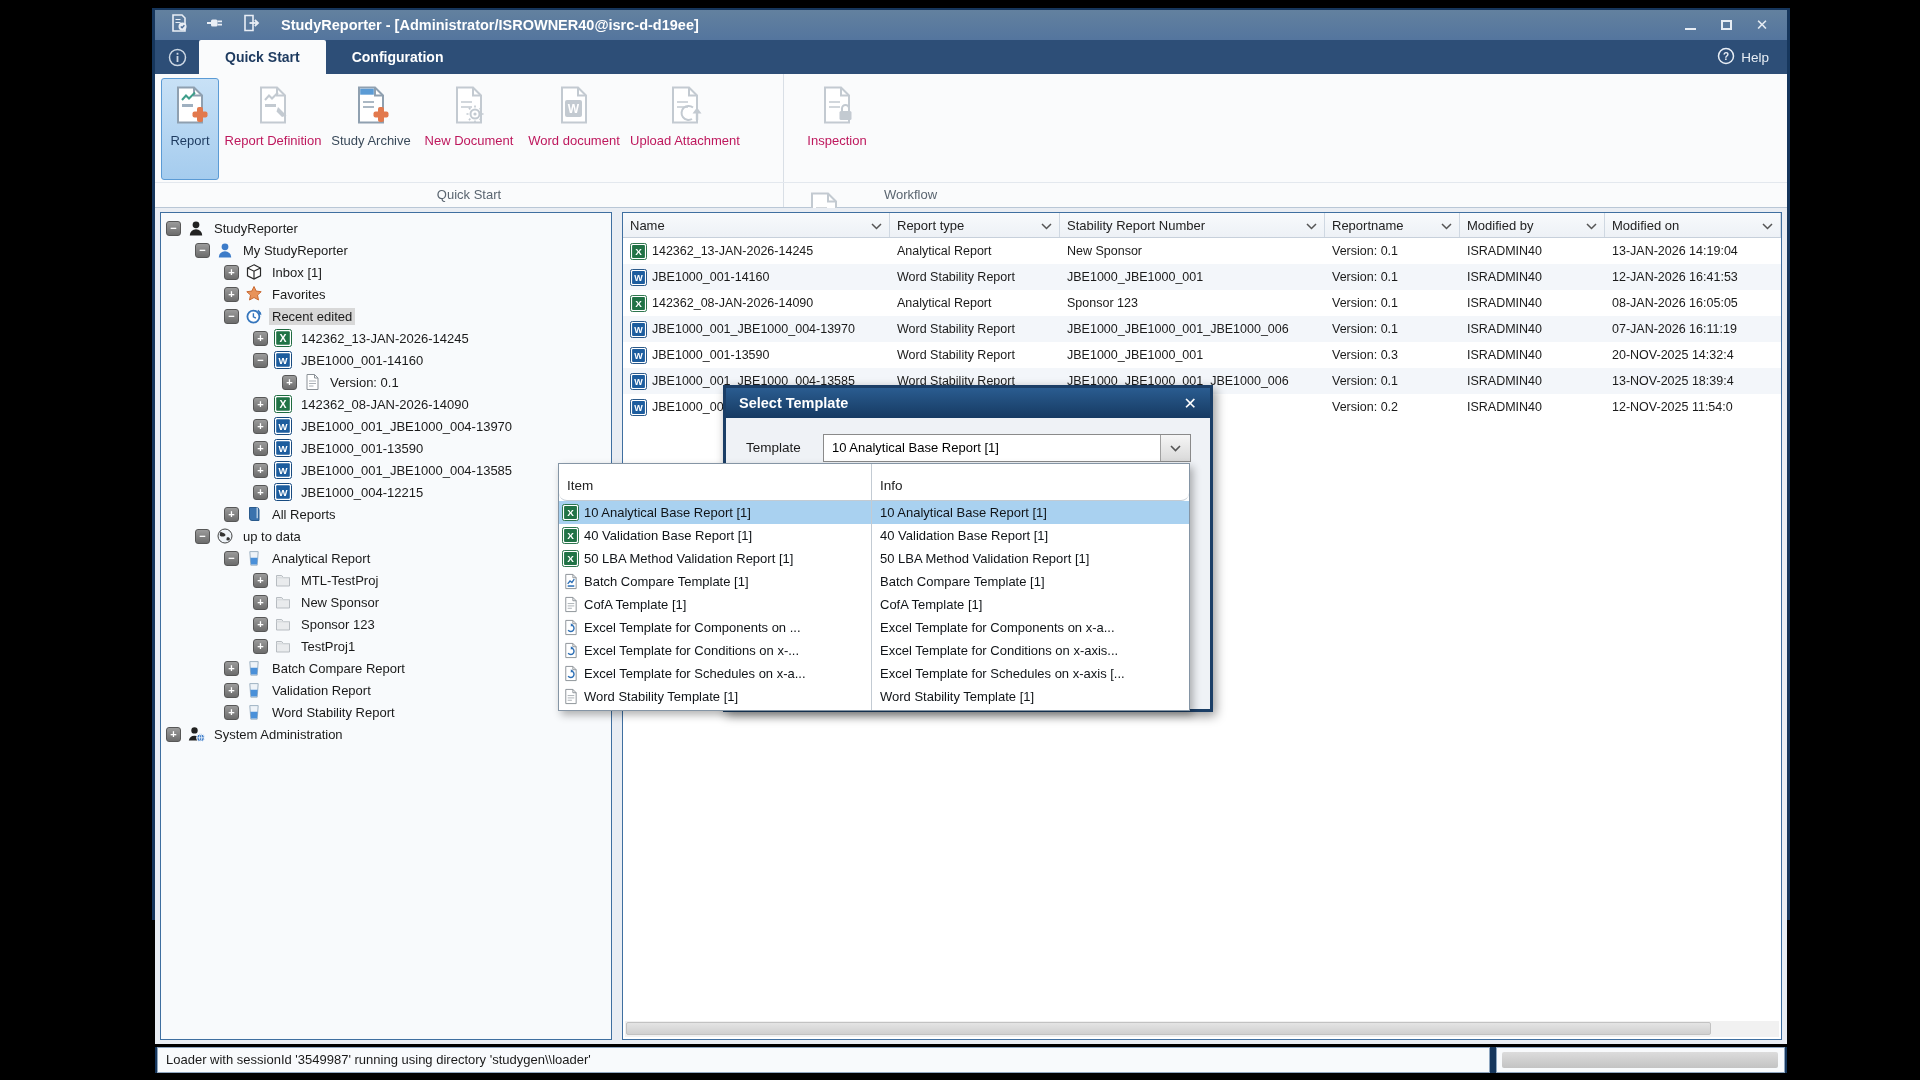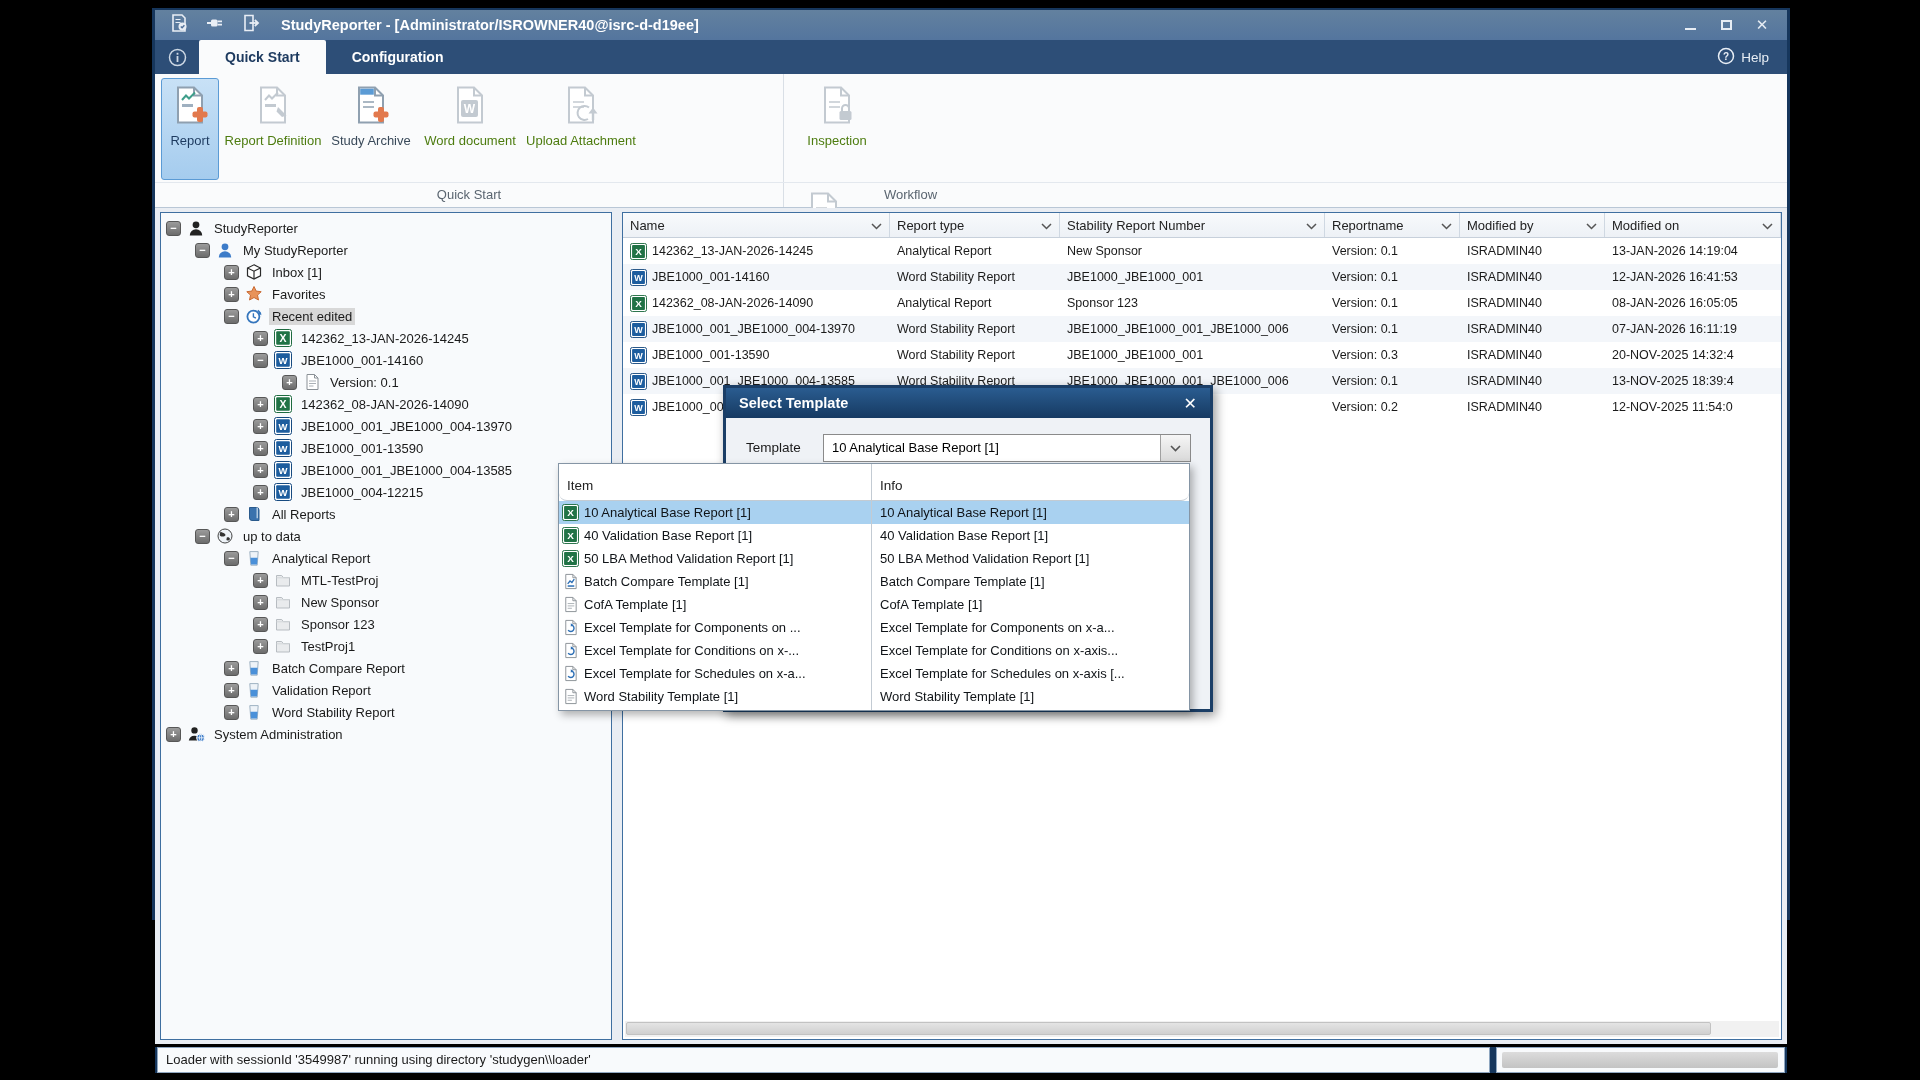--- a/index.html
+++ b/index.html
@@ -31,21 +31,21 @@
 
   
   .ribbon { position:absolute; left:3px; top:66px; width:1632px; height:134px;
             background:#fafbfc; border-bottom:1px solid #b9c7d6; }
   .rgroup-buttons { position:absolute; top:4px; display:flex; gap:4px; }
   .rg1 { left:6px; } .rg2 { left:636px;flex-direction:column; }
   .rsep { position:absolute; left:628px; top:0; width:1px; height:133px; background:#d9dfe6; }
   .rbtn { height:102px; display:flex; flex-direction:column; align-items:center;
           padding-top:5px; border-radius:3px; border:1px solid transparent; }
   .rbtn .lbl { font-size:13px; line-height:16px; text-align:center; margin-top:3px; }
-  .rbtn.disabled .lbl { color:#4d7c0f; }
+  .rbtn.disabled .lbl { color:#be185d; }
   .rbtn.enabled .lbl { color:#3a4a5a; }
   .rbtn.active { background:linear-gradient(#c8e1f6,#a5ccee); border:1px solid #5b9bd5; }
   .rbtn.active .lbl { color:#1d3a5f; }
   .rlabels { position:absolute; left:0; bottom:0; width:100%; height:25px;
              border-top:1px solid #e3e8ee; display:flex; }
   .rlabel { font-size:13px; color:#5a6570; text-align:center; line-height:24px; }
 
   
   .main { position:absolute; left:3px; top:200px; width:1632px; height:836px; background:#e9edf3; }
   .treepanel { position:absolute; left:5px; top:4px; width:452px; height:828px;
@@ -194,20 +194,32 @@
               <path d="M9 3.5 h16 l8 8 v27 h-24 z" fill="#fff" stroke="#8fa0b0" stroke-width="2"></path>
               <path d="M25 3.5 v8 h8" fill="none" stroke="#8fa0b0" stroke-width="2"></path>
               <path d="M10.2 4.7 h13.6 v6 h-13.6 z" fill="#5b9bd5"></path>
               <line x1="13" y1="18" x2="24" y2="18" stroke="#8fa0b0" stroke-width="1.5"></line>
               <line x1="13" y1="23" x2="24" y2="23" stroke="#8fa0b0" stroke-width="1.5"></line>
               <rect x="23.5" y="27.5" width="15" height="6" rx="2" fill="#e2794d"></rect>
               <rect x="28" y="23" width="6" height="15" rx="2" fill="#e2794d"></rect>
             </svg></span>
           <span class="lbl">Study Archive</span>
         </div>
+        <div class="rbtn disabled" style="width: 100px;">
+          <span><svg width="42" height="42" viewBox="0 0 42 42">
+              <path d="M9 3.5 h16 l8 8 v27 h-24 z" fill="#fff" stroke="#c3cad1" stroke-width="2"></path>
+              <path d="M25 3.5 v8 h8" fill="none" stroke="#c3cad1" stroke-width="2"></path>
+              <line x1="13" y1="18" x2="24" y2="18" stroke="#c3cad1" stroke-width="1.5"></line>
+              <line x1="13" y1="23" x2="24" y2="23" stroke="#c3cad1" stroke-width="1.5"></line>
+              <circle cx="27" cy="30" r="4.5" fill="none" stroke="#c3cad1" stroke-width="2"></circle>
+              <circle cx="27" cy="30" r="1.6" fill="#c3cad1"></circle>
+              <path d="M27 23.5 v-2 M27 36.5 v2 M20.5 30 h-2 M33.5 30 h2 M22.4 25.4 l-1.5 -1.5 M31.6 34.6 l1.5 1.5 M22.4 34.6 l-1.5 1.5 M31.6 25.4 l1.5 -1.5" stroke="#c3cad1" stroke-width="1.6"></path>
+            </svg></span>
+          <span class="lbl">New Document</span>
+        </div>
         <div class="rbtn disabled" style="width: 102px;">
           <span><svg width="42" height="42" viewBox="0 0 42 42">
               <path d="M9 3.5 h16 l8 8 v27 h-24 z" fill="#fff" stroke="#c3cad1" stroke-width="2"></path>
               <path d="M25 3.5 v8 h8" fill="none" stroke="#c3cad1" stroke-width="2"></path>
               <rect x="12" y="16" width="17" height="17" rx="2" fill="#c3cad1"></rect>
               <text x="20.5" y="29" font-size="12" font-weight="bold" fill="#fff" text-anchor="middle" font-family="Liberation Sans, sans-serif">W</text>
             </svg></span>
           <span class="lbl">Word document</span>
         </div>
         <div class="rbtn disabled" style="width: 112px;">

